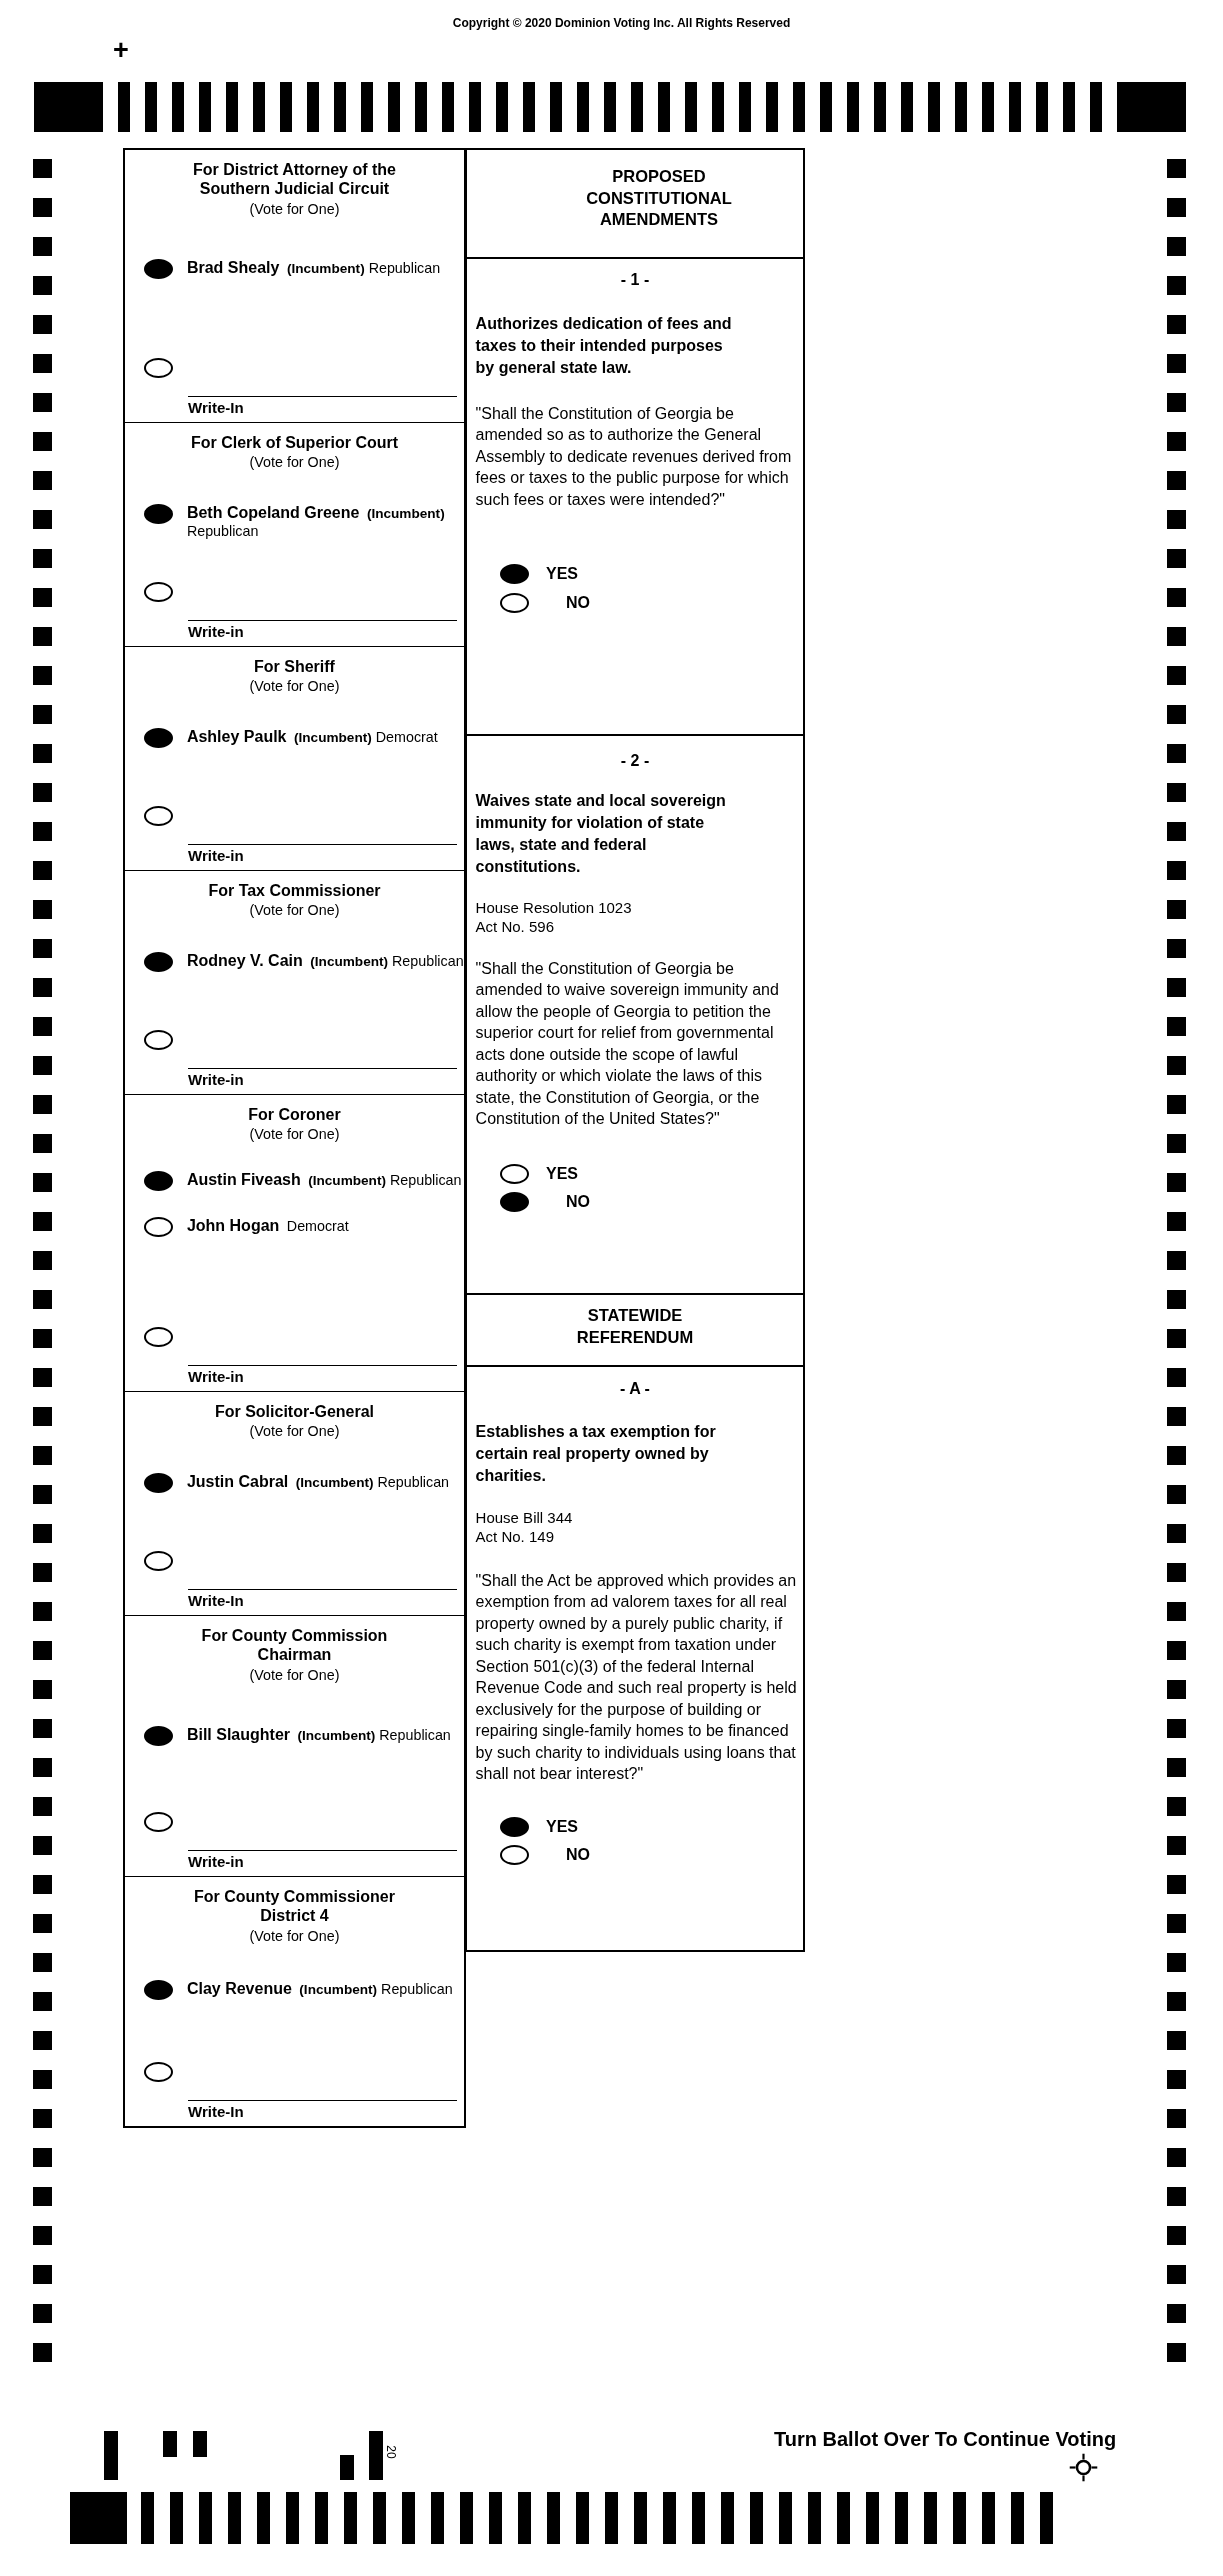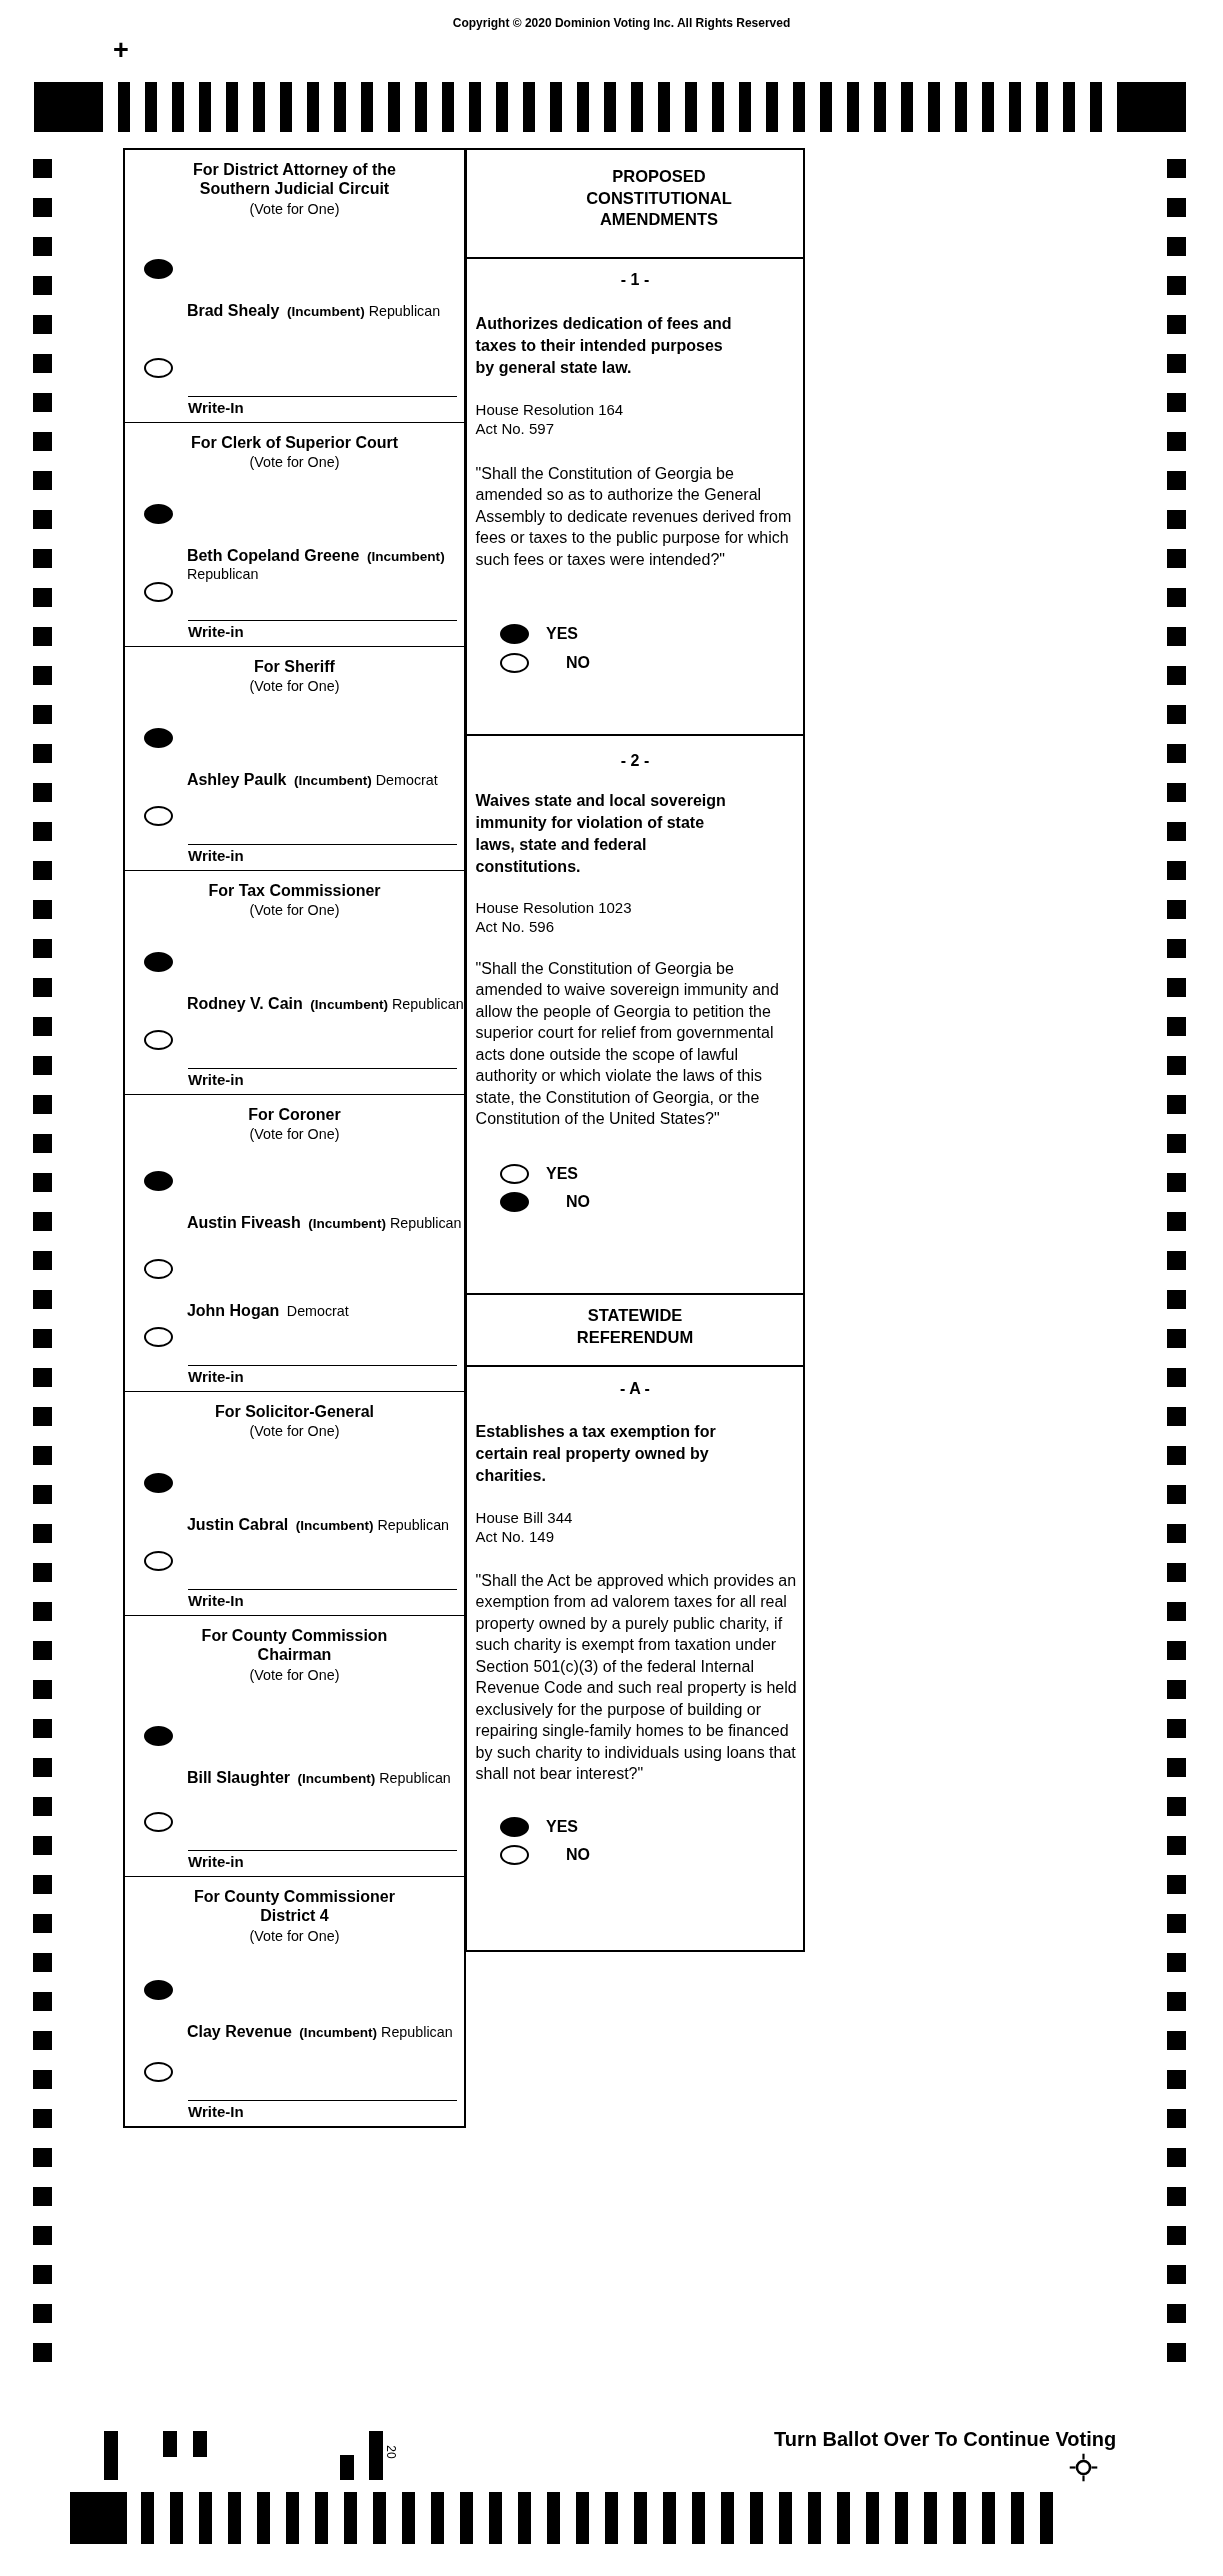--- a/index.html
+++ b/index.html
@@ -44,21 +44,21 @@
     font-weight: 700; font-size: 16px; line-height: 19.3px;
     text-align: center; max-width: 244px; margin: 10px auto 0;
   }
   .c-vote { text-align: center; font-size: 14.3px; margin-top: 2.1px; }
   .cand-row { display: flex; align-items: flex-start; margin-left: 18.6px; }
   .oval {
     width: 29px; height: 20px; border: 2.1px solid #000;
     border-radius: 50%; flex: 0 0 auto; background: #fff;
   }
   .oval.filled { background: #000; }
-  .cand-text { margin-left: 14.3px; margin-top: 43px; }
+  .cand-text { margin-left: 14.3px; }
   .cand-name { font-weight: 700; font-size: 16px; line-height: 18.6px; }
   .cand-detail { font-size: 14.3px; margin-top: 2.1px; margin-left: 4.3px; }
   .cand-detail .inc { font-weight: 700; font-size: 13.6px; }
   .wi-oval { position: absolute; left: 18.6px; bottom: 44px; }
   .writein {
     position: absolute; left: 63px; right: 7.2px; bottom: 5.7px;
     border-top: 1.4px solid #000; padding-top: 2.1px;
     font-weight: 700; font-size: 15px;
   }
   .mt58 { margin-top: 42px; } .mt48 { margin-top: 34px; }
@@ -257,24 +257,20 @@
 
   <div class="measure-col">
 
     <div class="m-header amendments">
       <div class="hdr-text">PROPOSED CONSTITUTIONAL AMENDMENTS</div>
     </div>
 
     <section class="m-sec sec1">
       <div class="m-num s1-num">- 1 -</div>
       <div class="m-summary s1-sum">Authorizes dedication of fees and taxes to their intended purposes by general state law.</div>
-      <div class="m-ref s1-ref">
-        <div>House Resolution 164</div>
-        <div>Act No. 597</div>
-      </div>
       <div class="m-question s1-q">"Shall the Constitution of Georgia be amended so as to authorize the General Assembly to dedicate revenues derived from fees or taxes to the public purpose for which such fees or taxes were intended?"</div>
       <div class="yn-row s1-yes">
         <span class="oval filled"></span>
         <span class="yn-label">YES</span>
       </div>
       <div class="yn-row yn-gap">
         <span class="oval"></span>
         <span class="yn-label">NO</span>
       </div>
     </section>

